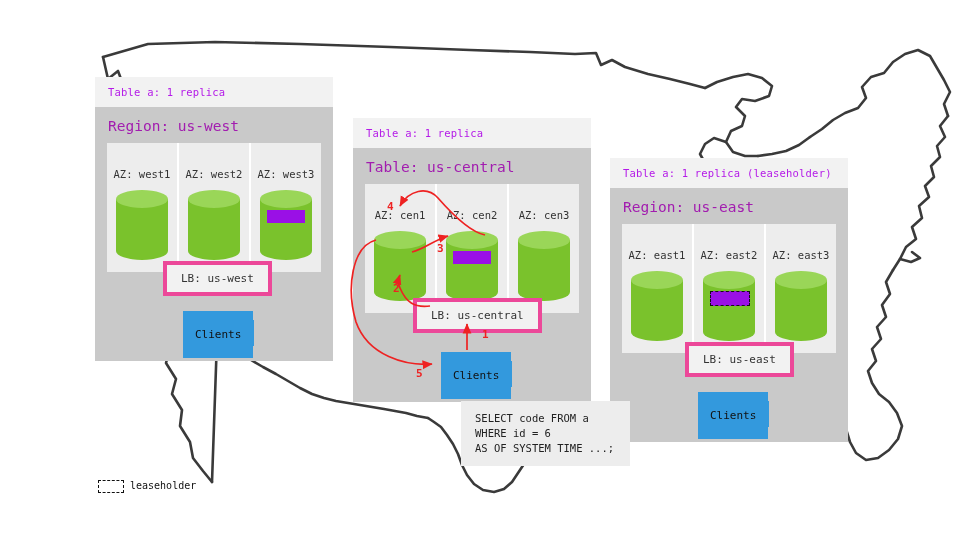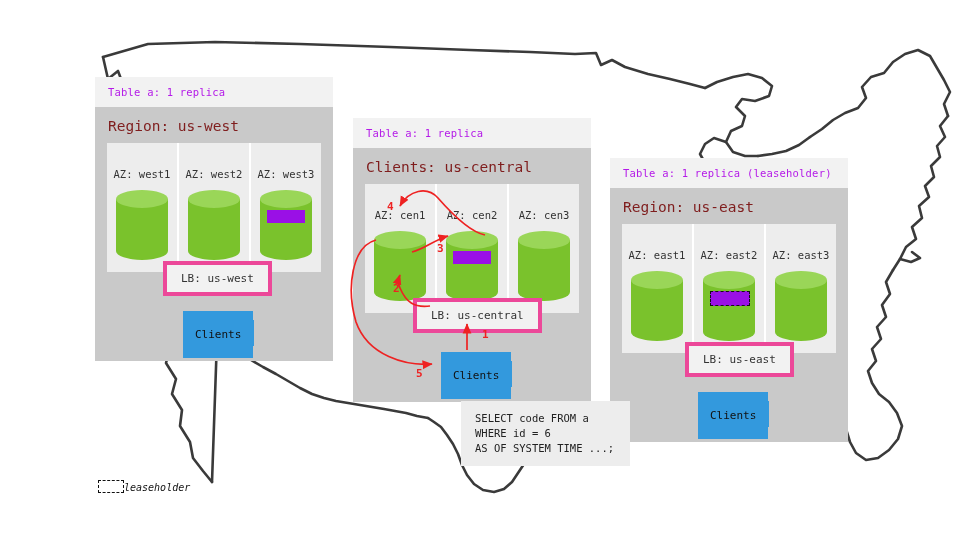--- a/index.html
+++ b/index.html
@@ -14,21 +14,21 @@
   #map-layer{position:absolute;left:0;top:0;width:960px;height:540px;}
 
   
   .region-panel{position:absolute;background:#c9c9c9;}
   .panel-title{
     background:#f2f2f2;color:#b41ae8;
     font-size:10.5px;letter-spacing:.2px;
     padding:9px 0 9px 13px;
   }
   .region-name{
-    color:#7f1d1d;font-size:14.5px;
+    color:#a21caf;font-size:14.5px;
     padding:11px 0 9px 13px;
   }
   .az-row{display:flex;background:#ededed;margin:0 12px;}
   .az-cell{
     flex:1;background:#ededed;
     border-right:2px solid #ffffff;
     display:flex;flex-direction:column;align-items:center;
     padding:25px 0 12px 0;
   }
   .az-cell:last-child{border-right:none;}
@@ -59,21 +59,21 @@
   }
 
   
   .sql-box{
     position:absolute;background:#ededed;
     font-size:10.5px;line-height:15px;color:#222;
     padding:10px 14px;white-space:pre;
   }
 
   
-  .legend{position:absolute;display:flex;align-items:flex-end;font-style:italic;}
+  .legend{position:absolute;display:flex;align-items:flex-start;gap:6px;}
   .legend-swatch{width:24px;height:11px;border:1.6px dashed #111;background:#ffffff;}
   .legend-text{font-size:10px;color:#111;}
 
   
   #arrow-layer{position:absolute;left:0;top:0;width:960px;height:540px;pointer-events:none;}
 </style>
 </head>
 <body>
 
 <div id="stage">
@@ -166,21 +166,21 @@
     <div class="clients" style="left:88px;top:234px;">
       <div class="sheet" style="left:9px;top:9px;width:62px;height:26px;"></div>
       <div class="sheet" style="left:6px;top:6px;width:62px;height:26px;"></div>
       <div class="sheet" style="left:3px;top:3px;width:62px;height:26px;"></div>
       <div class="front">Clients</div>
     </div>
   </div>
 
   <div class="region-panel" style="left:353px;top:88px;width:238px;height:284px;">
     <div class="panel-title">Table a: 1 replica</div>
-    <div class="region-name">Clients: us-central</div>
+    <div class="region-name">Table: us-central</div>
     <div class="az-row">
       <div class="az-cell">
         <div class="az-label">AZ: cen1</div>
         <div class="cyl" style="width:52px;height:70px;">
           <div class="cyl-bot"></div>
           <div class="cyl-body"></div>
           <div class="cyl-top"></div>
         </div>
       </div>
       <div class="az-cell">

